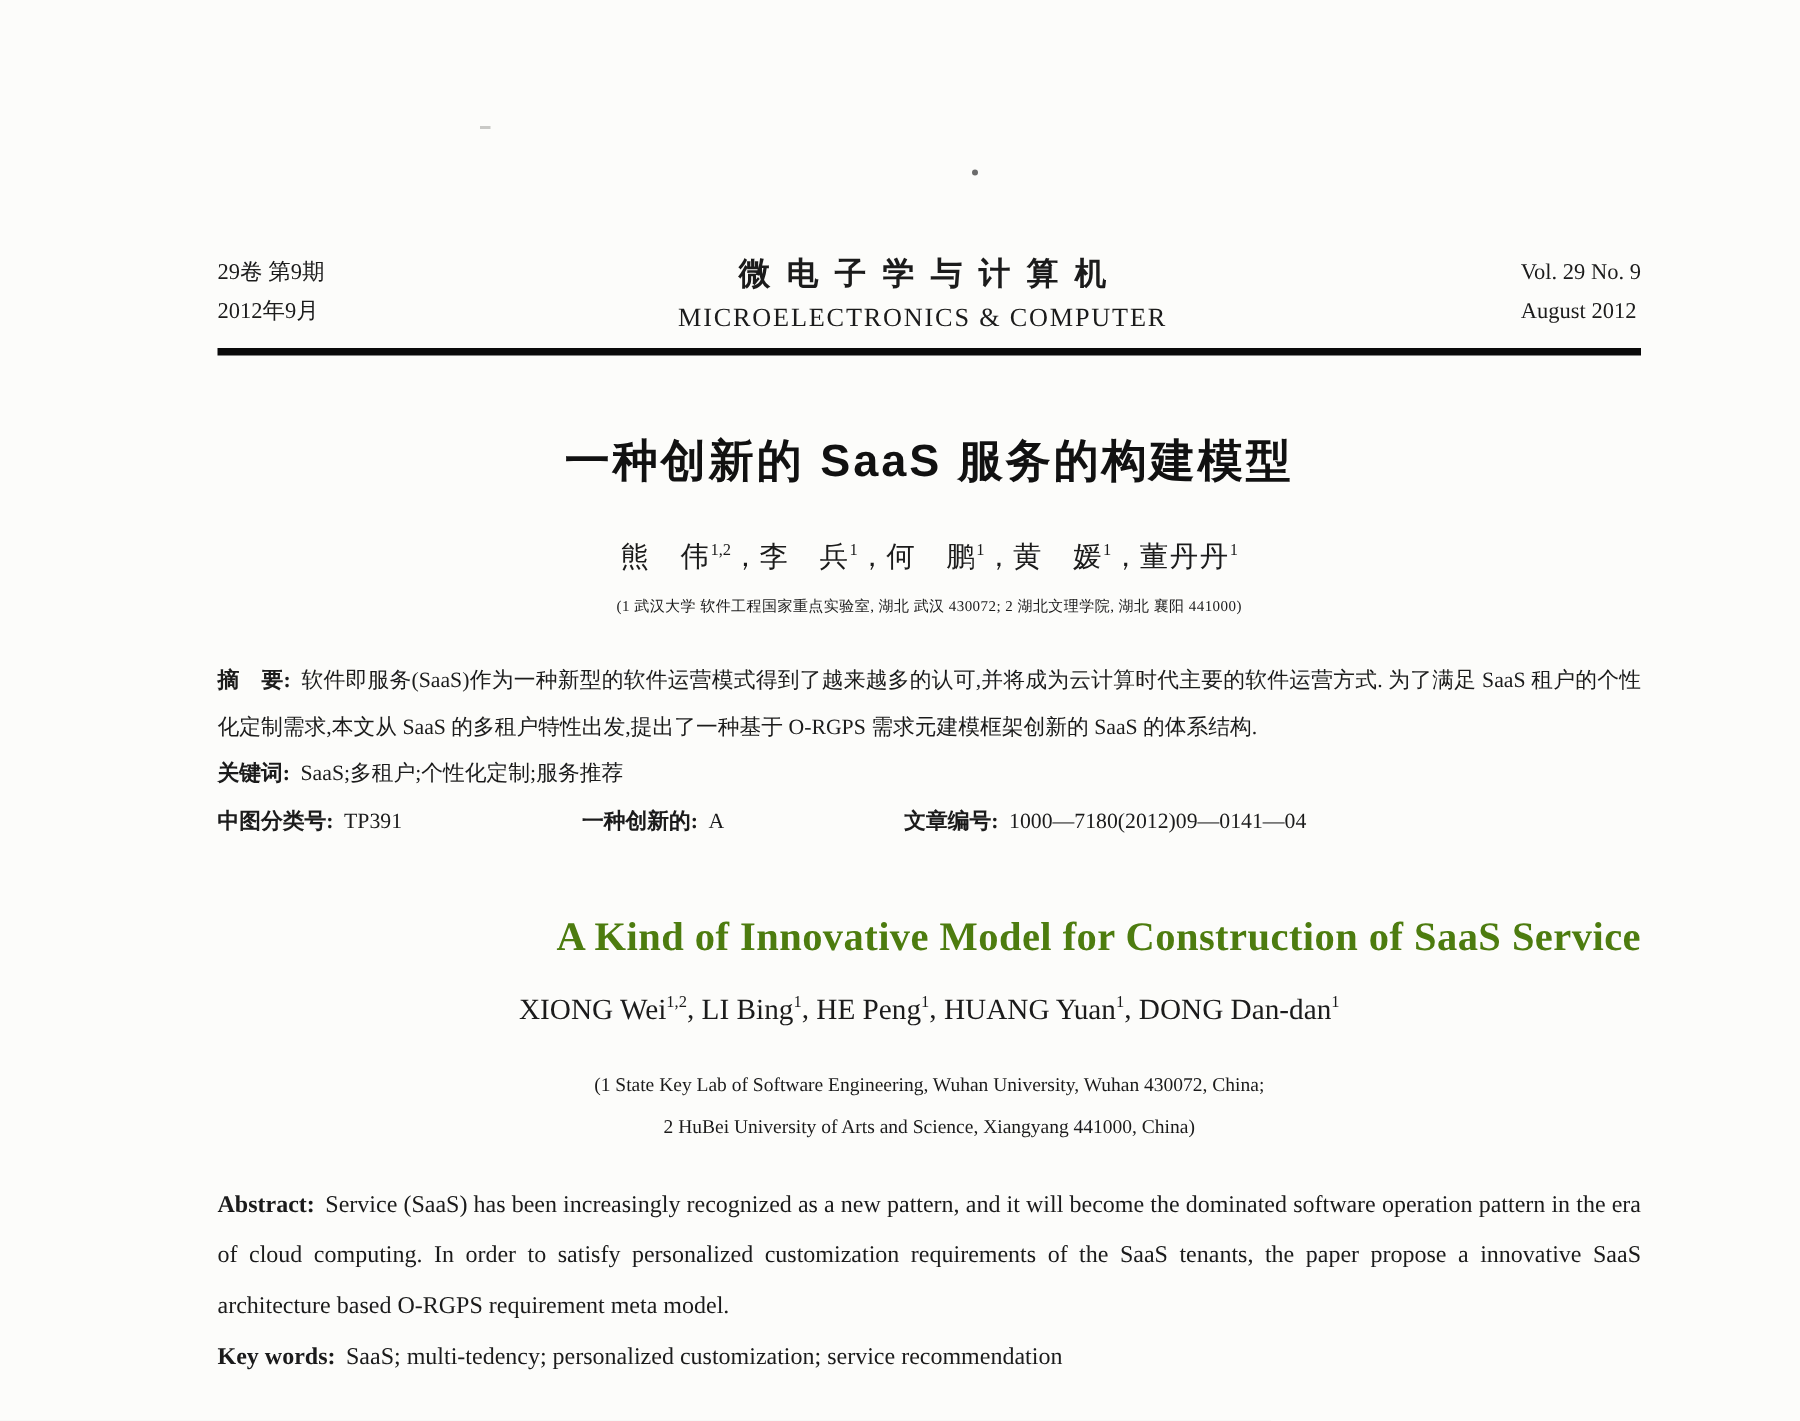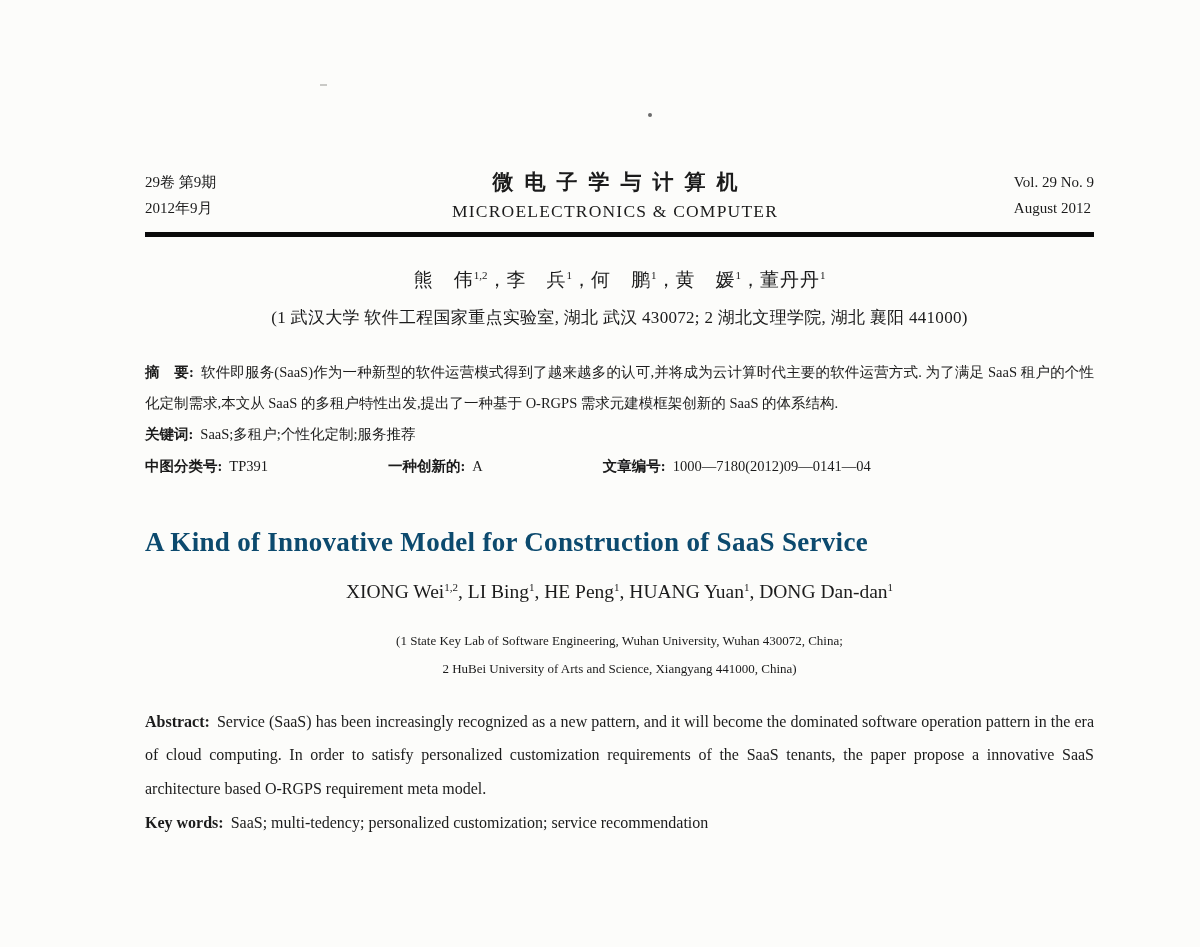--- a/index.html
+++ b/index.html
@@ -48,39 +48,39 @@
     font-size: 30px; font-weight: 700; letter-spacing: 2px;
     color: #111;
   }
   .cn-authors {
     margin-top: 30px; text-align: center;
     font-size: 19px; letter-spacing: 1px;
   }
   .cn-authors sup, .en-authors sup { font-size: 11px; letter-spacing: 0; }
   .cn-affil {
     margin-top: 13px; text-align: center;
-    font-size: 17px; letter-spacing: 0.3px;
+    font-size: 10px; letter-spacing: 0.3px;
   }
   .para {
     margin: 0; text-align: justify;
   }
   .cn-abstract { margin-top: 28px; font-size: 14.5px; line-height: 2.15; }
   .cn-keywords { margin-top: 1px; font-size: 14.5px; line-height: 2; }
   .cn-meta {
     display: flex; gap: 120px;
     margin-top: 3px; font-size: 14.5px; line-height: 2;
     white-space: nowrap;
   }
   .lbl { font-weight: 700; margin-right: 7px; }
 
   
   .en-title {
-    margin: 46px 0 0 0; text-align: left;
+    margin: 46px 0 0 0; text-align: right;
     font-size: 27px; font-weight: 700; letter-spacing: 0.3px;
-    color: #0c4a6e;
+    color: #4d7c0f;
   }
   .en-authors { margin-top: 22px; text-align: center; font-size: 19.5px; }
   .en-affil {
     margin-top: 24px; text-align: center;
     font-size: 13px; line-height: 2.15;
   }
   .en-abstract { margin-top: 22px; font-size: 16px; line-height: 2.1; }
   .en-keywords { margin-top: 0; font-size: 16px; line-height: 2.1; }
   .sep { letter-spacing: 0; }
 </style>
@@ -100,20 +100,21 @@
       <div class="journal-cn">微电子学与计算机</div>
       <div class="journal-en">MICROELECTRONICS &amp; COMPUTER</div>
     </div>
     <div class="hdr-right">
       <div>Vol. 29  No. 9</div>
       <div>August 2012</div>
     </div>
   </header>
   <div class="rule"></div>
 
+  <h1 class="cn-title">一种创新的 SaaS 服务的构建模型</h1>
 
   <div class="cn-authors">
     <span><span>熊　伟</span><sup>1,2</sup></span><span class="sep">，</span><span><span>李　兵</span><sup>1</sup></span><span class="sep">，</span><span><span>何　鹏</span><sup>1</sup></span><span class="sep">，</span><span><span>黄　媛</span><sup>1</sup></span><span class="sep">，</span><span><span>董丹丹</span><sup>1</sup></span>
   </div>
 
   <div class="cn-affil">(1 武汉大学 软件工程国家重点实验室, 湖北 武汉 430072; 2 湖北文理学院, 湖北 襄阳 441000)</div>
 
   <p class="para cn-abstract">
     <span class="lbl">摘　要:</span><span>软件即服务(SaaS)作为一种新型的软件运营模式得到了越来越多的认可,并将成为云计算时代主要的软件运营方式. 为了满足 SaaS 租户的个性化定制需求,本文从 SaaS 的多租户特性出发,提出了一种基于 O-RGPS 需求元建模框架创新的 SaaS 的体系结构.</span>
   </p>

